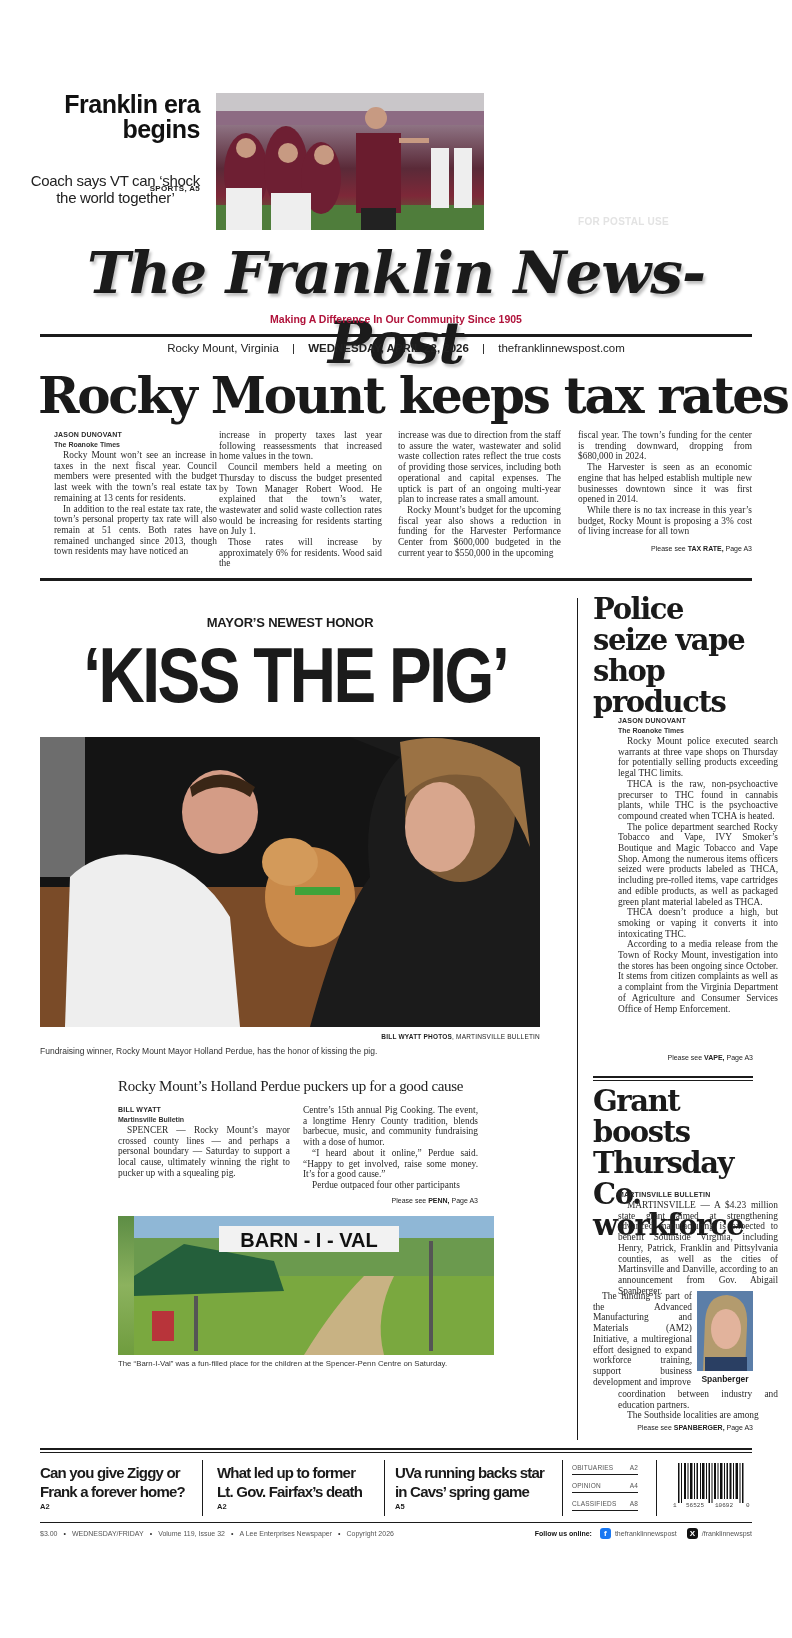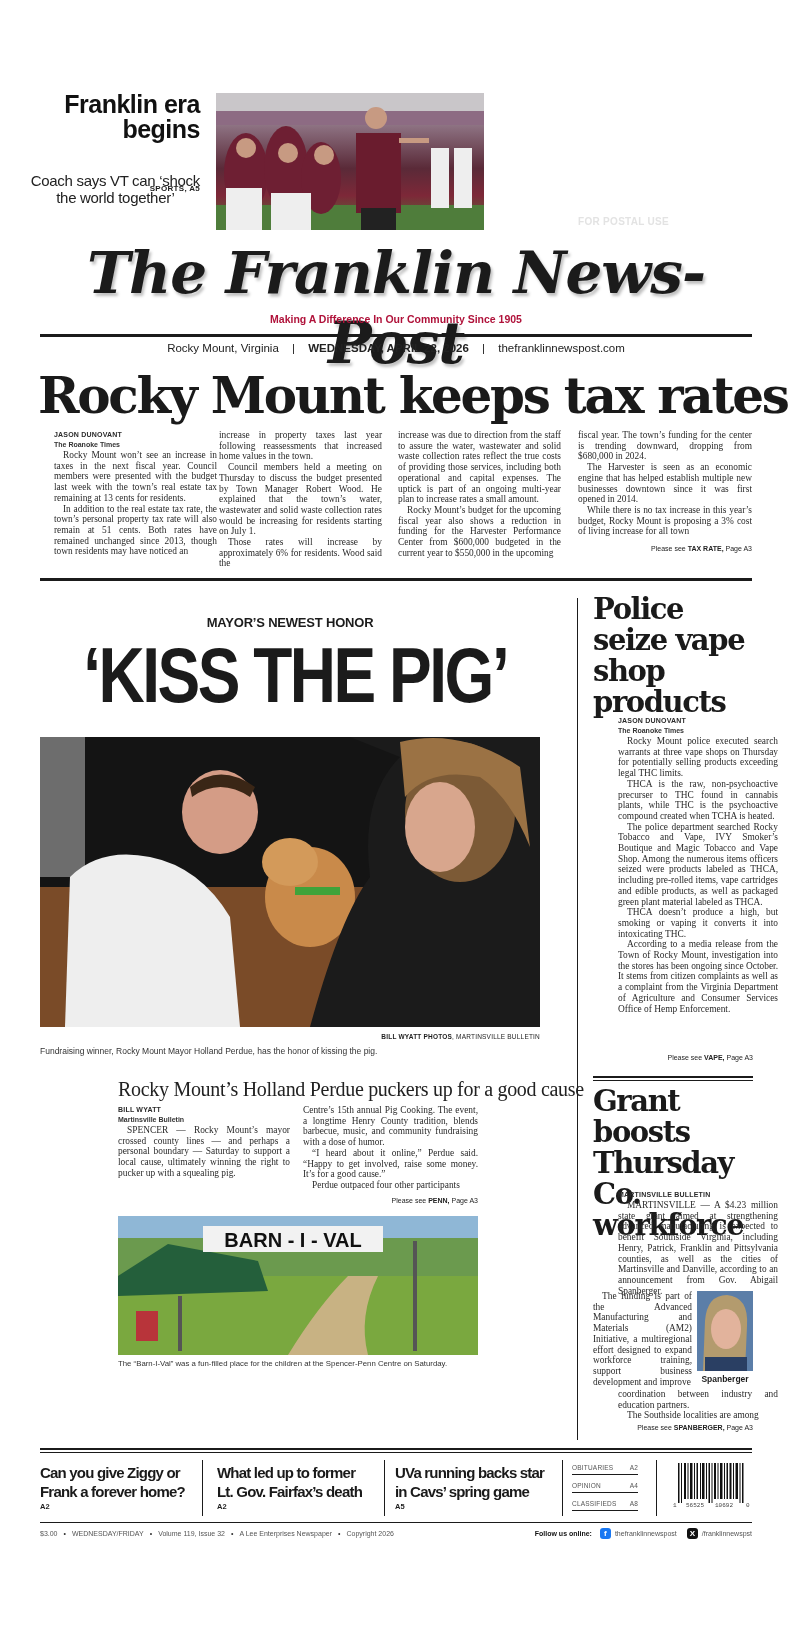--- a/index.html
+++ b/index.html
@@ -34,22 +34,22 @@
 
   .vrule { width: 1px; background: #1b1b1b; }
 
   
   .kicker { left: 40px; top: 615px; width: 500px; text-align: center; font-size: 13px; font-weight: 700; letter-spacing: -0.2px; }
   .kiss { left: 38px; top: 633px; width: 502px; text-align: center; font-size: 78px; line-height: 84px; font-weight: 700; letter-spacing: -3px; color: #1b1b1b; transform: scaleX(0.82); transform-origin: center; white-space: nowrap; }
   .main-photo { left: 40px; top: 737px; width: 500px; height: 290px; overflow: hidden; background: #151515; }
   .credit { left: 40px; top: 1033px; width: 500px; text-align: right; font-size: 6.5px; font-weight: 700; letter-spacing: 0.2px; }
   .credit span { font-weight: 400; }
   .caption { left: 40px; top: 1046px; width: 500px; font-size: 8.5px; color: #333; }
-  .sub-head { left: 118px; top: 1078px; width: 360px; font-family: "Liberation Serif", serif; font-size: 20px; letter-spacing: -0.3px; color: #222; white-space: nowrap; }
-  .barn-photo { left: 118px; top: 1216px; width: 360px; height: 139px; overflow: hidden; background: linear-gradient(180deg, #5d8d45 0%, #8cb25e 50%, #6f9c3e 100%); }
+  .sub-head { left: 118px; top: 1078px; width: 360px; font-family: "Liberation Serif", serif; font-size: 15px; letter-spacing: -0.3px; color: #222; white-space: nowrap; }
+  .barn-photo { left: 118px; top: 1216px; width: 360px; height: 139px; overflow: hidden; background: linear-gradient(180deg, #5d8d45 0%, #8cb25e 50%, #6f9c3e 100%); padding-left: 16px; }
   .barn-caption { left: 118px; top: 1359px; width: 360px; font-size: 7.8px; color: #333; }
 
   
   .rhead { left: 593px; width: 160px; font-family: "DejaVu Serif", serif; font-weight: 700; font-size: 29px; line-height: 31px; letter-spacing: -1.4px; color: #1a1a1a; }
   .rbody { left: 618px; width: 160px; }
   .portrait { left: 697px; top: 1291px; width: 56px; height: 80px; overflow: hidden; background: linear-gradient(180deg, #4b6a92 0%, #6b86aa 40%, #2c4a7a 100%); }
   .portrait-cap { left: 697px; top: 1374px; width: 56px; font-size: 8.5px; font-weight: 700; text-align: center; }
 
   
   .teaser { top: 1463px; font-size: 15px; line-height: 19px; font-weight: 700; letter-spacing: -0.8px; color: #1a1a1a; }

